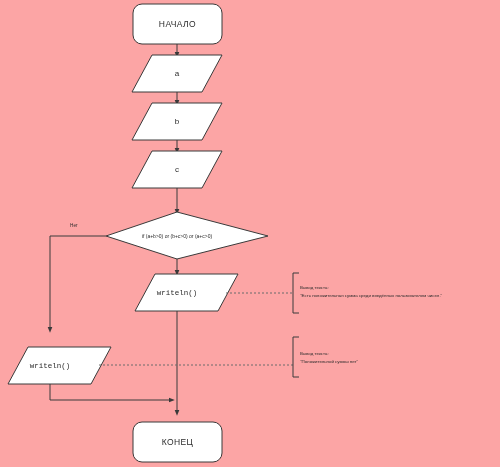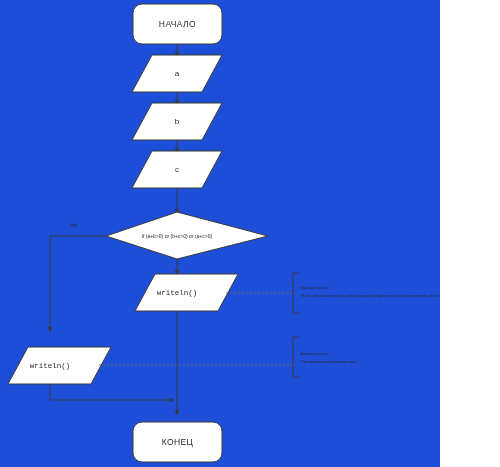--- a/index.html
+++ b/index.html
@@ -5,23 +5,23 @@
   html, body {
     margin: 0;
     padding: 0;
     background: #ffffff;
   }
   body {
     font-family: "Liberation Sans", sans-serif;
   }
   #canvas {
     position: relative;
-    width: 440px;
+    width: 500px;
     height: 467px;
-    background: #1d4ed8;
+    background: #fca5a5;
     overflow: hidden;
   }
   #flow-svg {
     position: absolute;
     left: 0;
     top: 0;
     width: 500px;
     height: 467px;
   }
   .node-shape {

